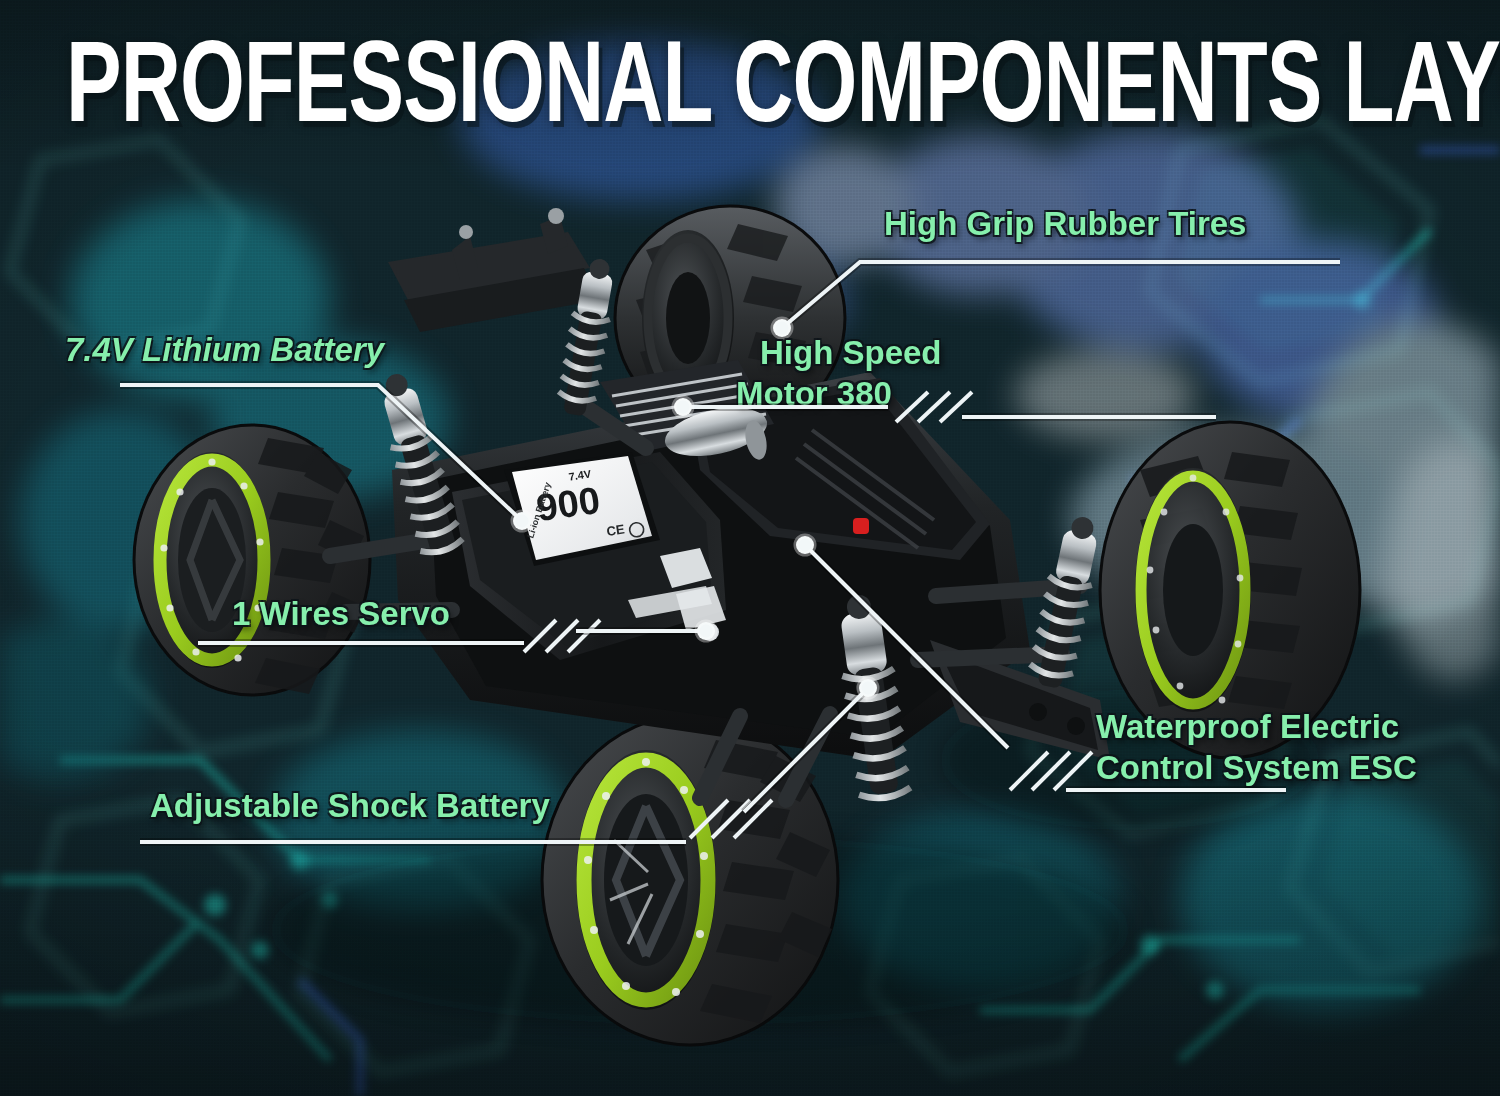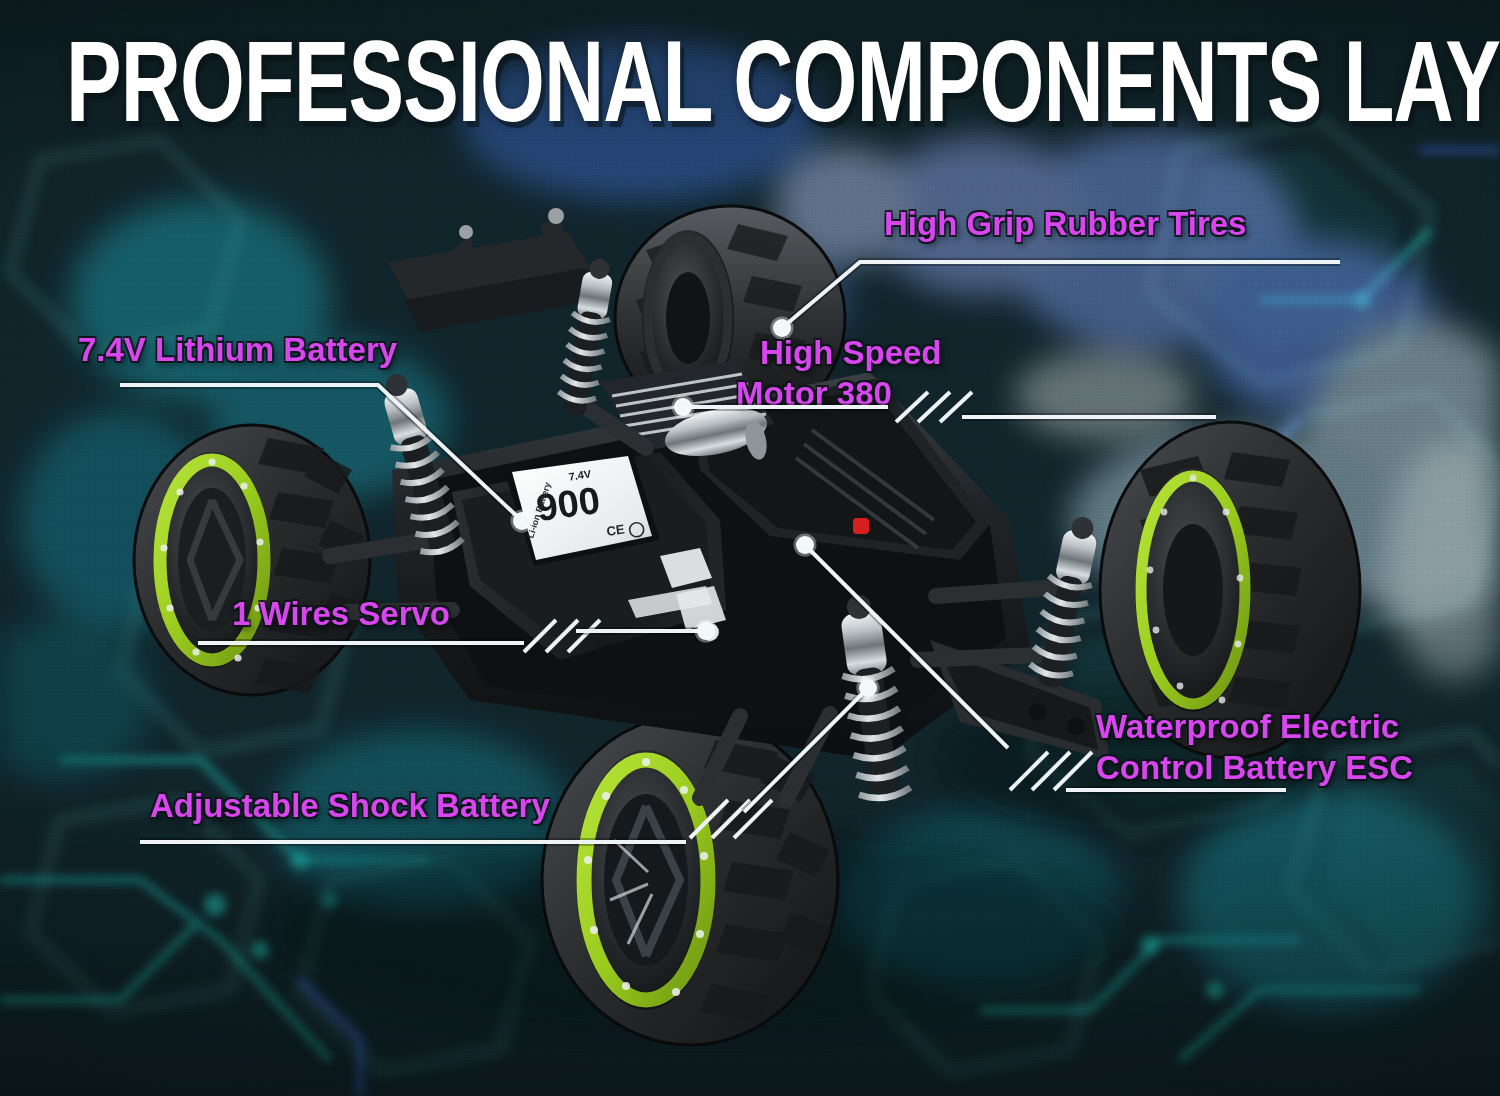--- a/index.html
+++ b/index.html
@@ -49,21 +49,21 @@
     white-space:nowrap;
   }
   .title span{display:inline-block;transform:scaleY(1.34) scaleX(.97);transform-origin:left top;}
 
   
   .car{position:absolute;left:0;top:0;width:1500px;height:1096px;pointer-events:none;}
 
   
   .callout{position:absolute;}
   .clabel{
-    font-size:33px;line-height:39px;font-weight:700;color:#d946ef;white-space:nowrap;
+    font-size:33px;line-height:39px;font-weight:700;color:#86efac;white-space:nowrap;
     text-shadow:
       -1.6px -1.6px 0 rgba(12,20,24,.82), 1.6px -1.6px 0 rgba(12,20,24,.82),
       -1.6px  1.6px 0 rgba(12,20,24,.82), 1.6px  1.6px 0 rgba(12,20,24,.82),
        3px 4px 6px rgba(0,0,0,.55);
   }
   .clabel.two{line-height:41px;}
   .r{text-align:left;}
 
   .lead{position:absolute;overflow:visible;}
   .lead path,.lead line{fill:none;stroke:#eef4f6;stroke-width:4;}
@@ -480,21 +480,21 @@
   <div class="callout">
     <div class="clabel" style="position:absolute;left:884px;top:204px;">High Grip Rubber Tires</div>
   </div>
   <svg class="lead" style="left:0;top:0;width:1500px;height:1096px;" viewBox="0 0 1500 1096">
     <path class="halo" d="M782 328 L860 262 L1340 262"></path>
     <path d="M782 328 L860 262 L1340 262"></path>
     <circle class="dot" cx="782" cy="328" r="9"></circle>
   </svg>
 
   <div class="callout">
-    <div class="clabel" style="position:absolute;left:78px;top:330px;">7.4V Lithium Battery</div>
+    <div class="clabel" style="position:absolute;left:65px;top:330px;font-style:italic;">7.4V Lithium Battery</div>
   </div>
   <svg class="lead" style="left:0;top:0;width:1500px;height:1096px;" viewBox="0 0 1500 1096">
     <path class="halo" d="M120 385 L378 385 L522 521"></path>
     <path d="M120 385 L378 385 L522 521"></path>
     <circle class="dot" cx="522" cy="521" r="9"></circle>
   </svg>
 
   <div class="callout">
     <div class="clabel two r" style="position:absolute;left:760px;top:332px;width:440px;">High Speed</div>
     <div class="clabel two r" style="position:absolute;left:736px;top:373px;width:440px;">Motor 380</div>
@@ -523,21 +523,21 @@
       <line x1="546" y1="652" x2="578" y2="620"></line>
       <line x1="568" y1="652" x2="600" y2="620"></line>
     </g>
     <path class="halo" d="M576 631 L706 631"></path>
     <path d="M576 631 L706 631"></path>
     <circle class="dot" cx="706" cy="631" r="9"></circle>
   </svg>
 
   <div class="callout">
     <div class="clabel two" style="position:absolute;left:1096px;top:706px;text-align:right;">Waterproof Electric</div>
-    <div class="clabel two" style="position:absolute;left:1096px;top:747px;">Control Battery ESC</div>
+    <div class="clabel two" style="position:absolute;left:1096px;top:747px;">Control System ESC</div>
   </div>
   <svg class="lead" style="left:0;top:0;width:1500px;height:1096px;" viewBox="0 0 1500 1096">
     <path class="halo" d="M805 545 L1008 748"></path>
     <path d="M805 545 L1008 748"></path>
     <g class="stripe">
       <line x1="1010" y1="790" x2="1048" y2="752"></line>
       <line x1="1032" y1="790" x2="1070" y2="752"></line>
       <line x1="1054" y1="790" x2="1092" y2="752"></line>
     </g>
     <path class="halo" d="M1066 790 L1286 790"></path>

